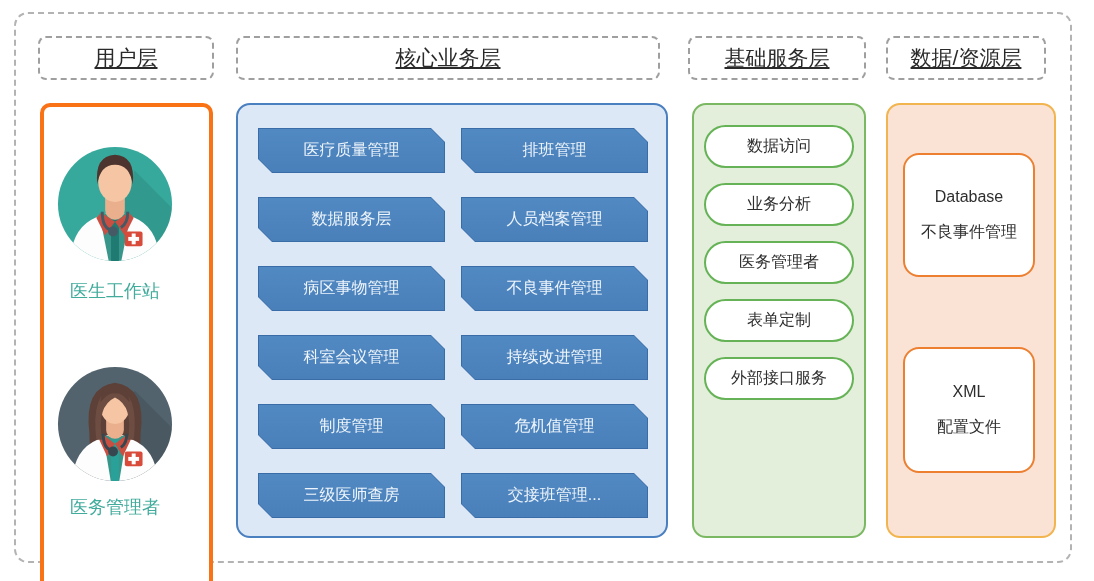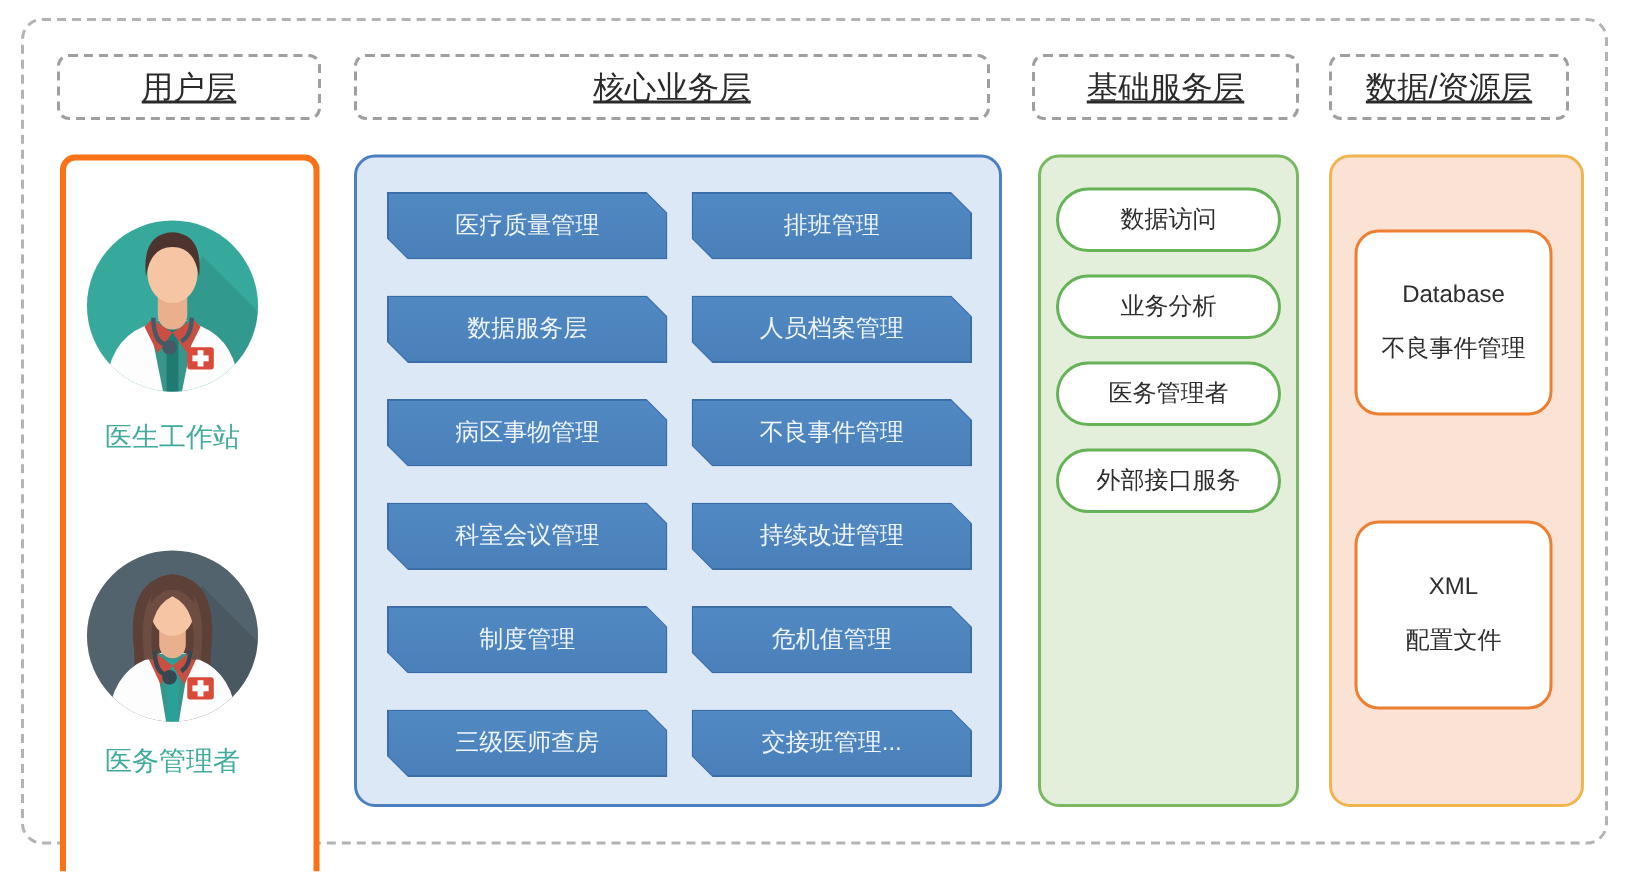--- a/index.html
+++ b/index.html
@@ -180,20 +180,21 @@
           <span>交接班管理...</span>
         </div>
     </div>
   </div>
 
   <div class="svc-panel">
     <div class="pills">
       <div class="pill">数据访问</div>
       <div class="pill">业务分析</div>
       <div class="pill">医务管理者</div>
+      <div class="pill">表单定制</div>
       <div class="pill">外部接口服务</div>
     </div>
   </div>
 
   <div class="data-panel">
     <div class="res res-1">
       <div>Database</div>
       <div>不良事件管理</div>
     </div>
     <div class="res res-2">

